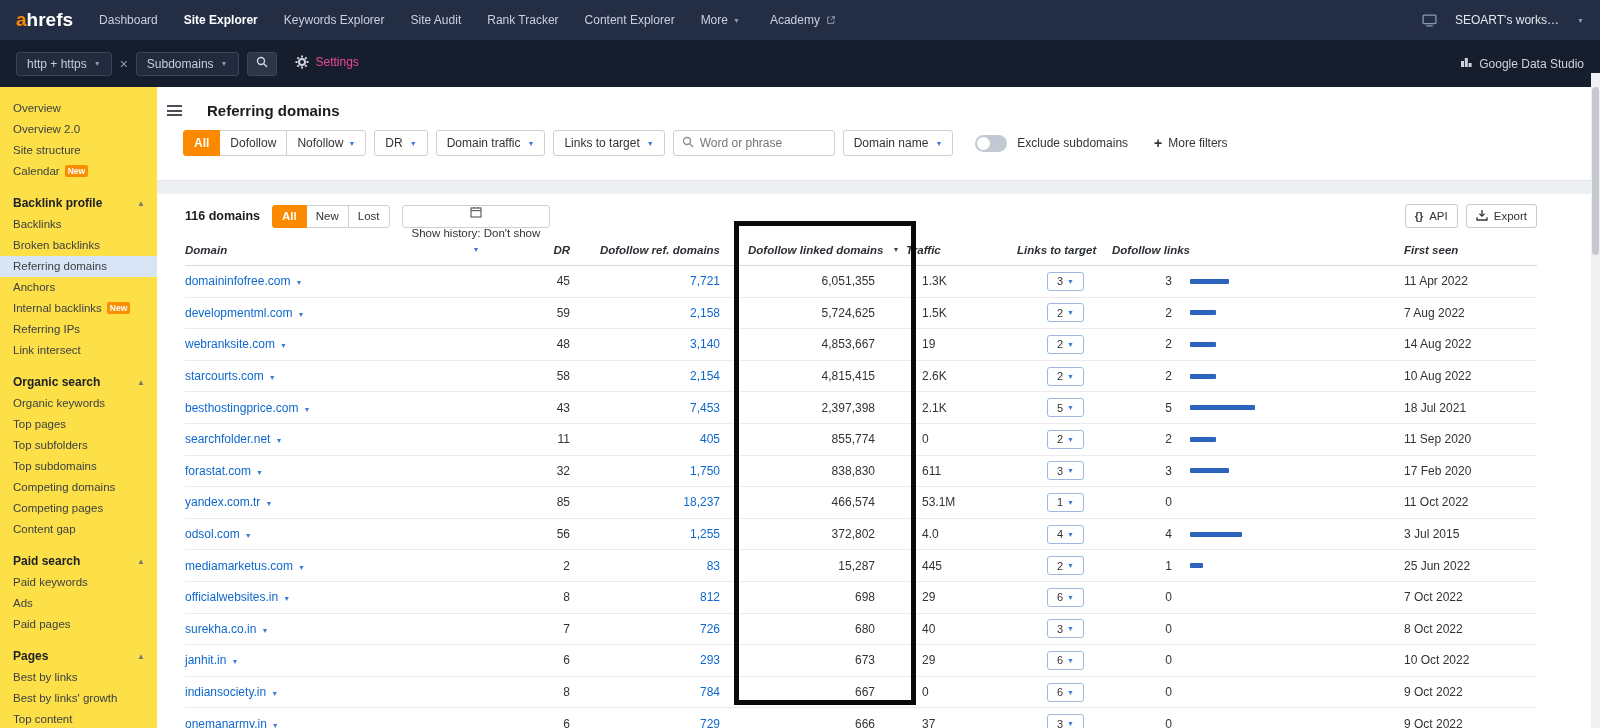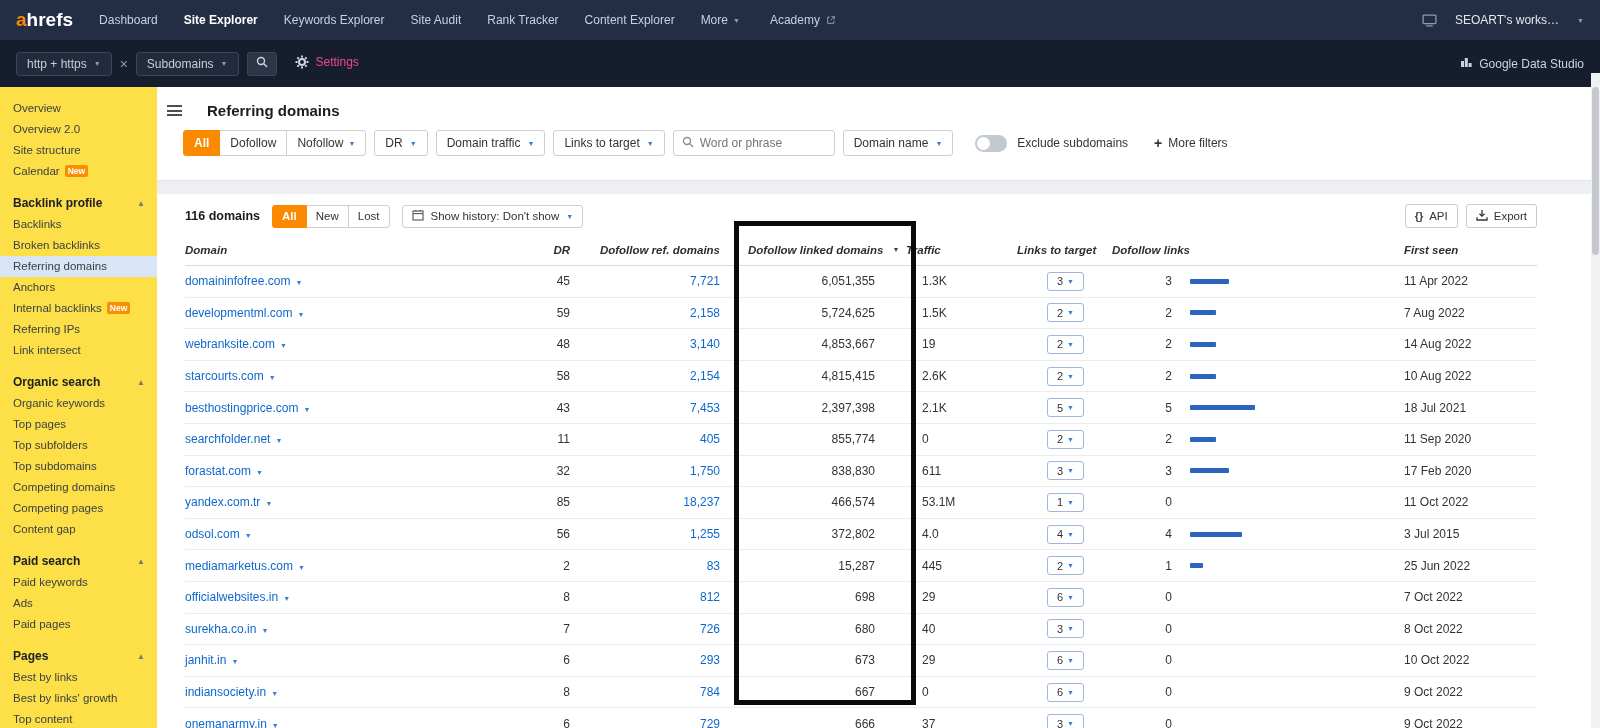--- a/index.html
+++ b/index.html
@@ -76,21 +76,21 @@
   .more-filters { display: flex; align-items: center; gap: 6px; margin-left: 18px;
     font-size: 12px; color: #333; cursor: pointer; }
   .plus { font-weight: bold; font-size: 14px; color: #333; }
 
   
   .card { background: #fff; margin-top: 13px; padding: 9px 63px 0 28px; min-height: 560px; }
   .toolbar { display: flex; align-items: center; gap: 12px; height: 26px; }
   .count { font-size: 12.5px; font-weight: bold; color: #1b1b1b; }
   .hist-btn { border: 1px solid #cfcfcf; border-radius: 3px; background: #fff; height: 23px;
     display: flex; align-items: center; gap: 7px; padding: 0 9px; font-size: 11.5px;
-    color: #333; cursor: pointer; }
+    color: #333; cursor: pointer; flex-direction: column; }
   .toolbar-right { margin-left: auto; display: flex; gap: 8px; }
   .btn-outline { border: 1px solid #c9c9c9; border-radius: 3px; background: #fff; height: 24px;
     padding: 0 9px; font-size: 11.5px; color: #333; display: flex; gap: 6px;
     align-items: center; cursor: pointer; }
   .brace { font-weight: bold; font-size: 11px; color: #444; }
 
   .thead, .trow { display: grid;
     grid-template-columns: 330px 55px 150px 155px 142px 95px 240px 1fr;
     align-items: center; }
   .thead { height: 32px; border-bottom: 1px solid #d8dadd; font-weight: bold;

